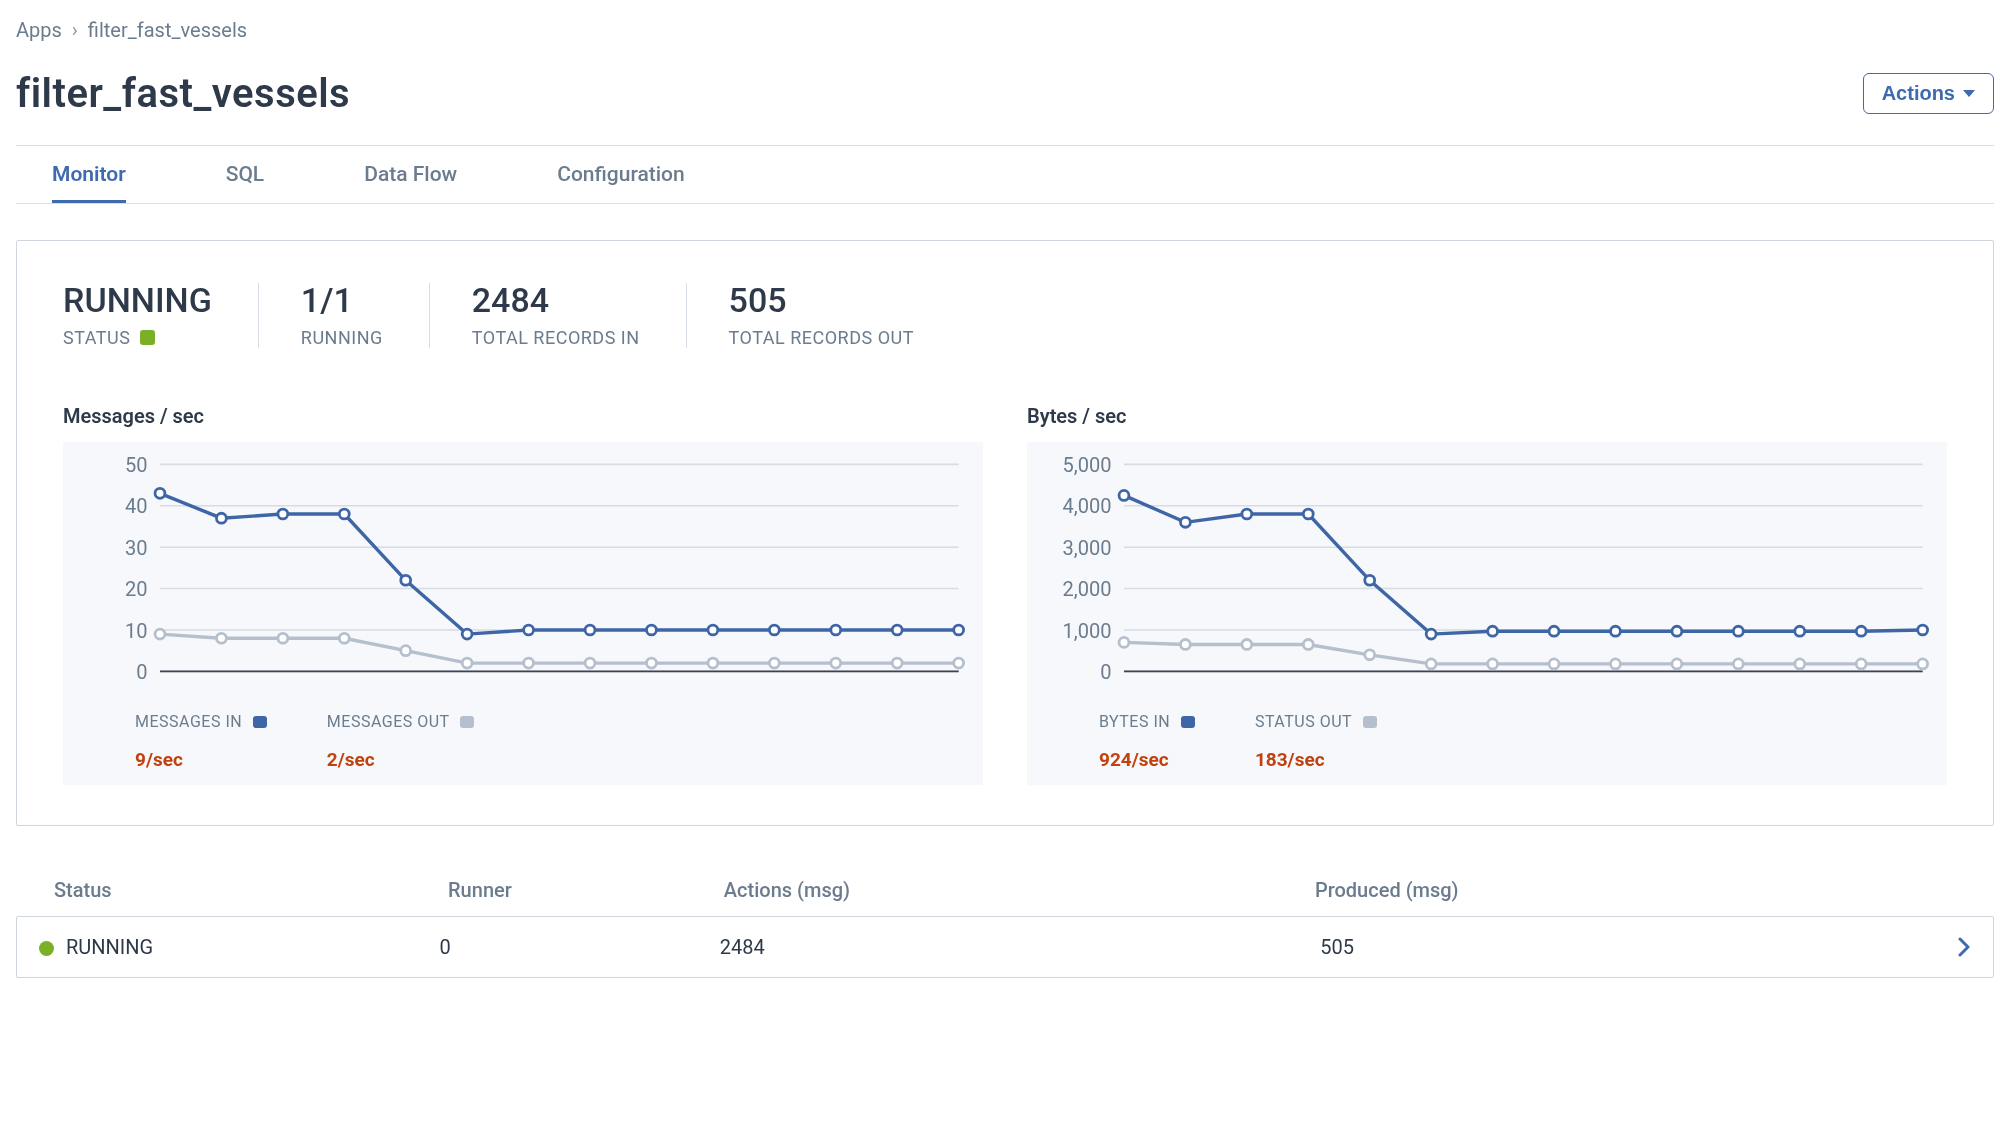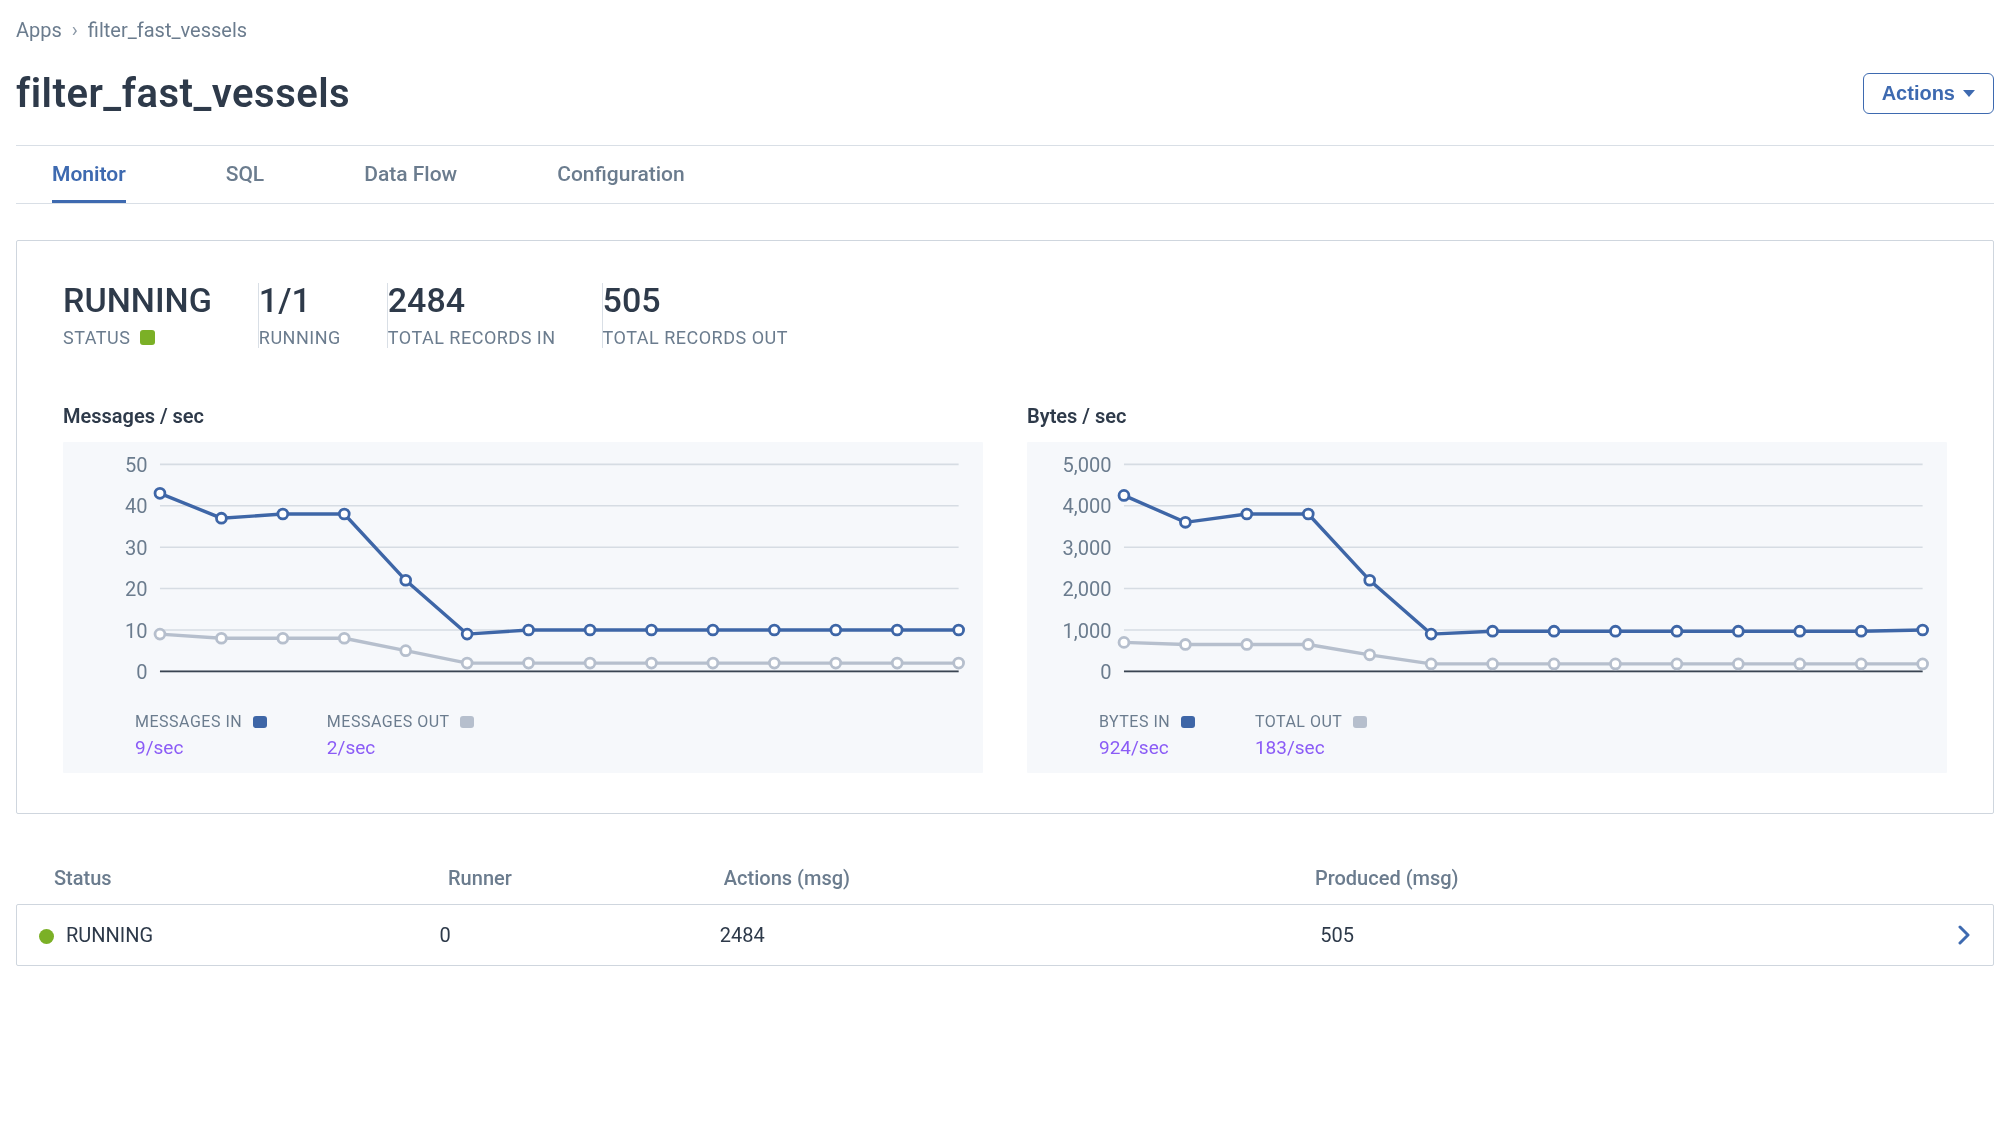--- a/index.html
+++ b/index.html
@@ -54,34 +54,34 @@
   
   .panel{
     margin-top:36px;
     border:1px solid var(--panel-border);
     border-radius:2px;
     background:#fff;
     padding:42px 46px 40px 46px;
   }
   .metrics{display:flex;gap:0;}
   .metric{padding-right:46px;}
-  .metric + .metric{border-left:1px solid var(--line);}
+  .metric + .metric{border-left:1px solid var(--line);padding-left:42px;}
   .metric .val{font-size:34px;font-weight:500;color:#2e3a4a;line-height:1;}
   .metric .lbl{margin-top:10px;font-size:18px;color:var(--muted);letter-spacing:.5px;display:flex;align-items:center;gap:10px;}
   .status-sq{width:15px;height:15px;background:var(--green);border-radius:3px;display:inline-block;}
   
   .charts{display:flex;gap:44px;margin-top:56px;}
   .chart-block{flex:1;min-width:0;}
   .chart-title{font-size:20px;font-weight:600;color:#2e3a4a;margin-bottom:14px;}
   .chart-box{background:var(--chart-bg);border-radius:1px;padding:10px 12px 14px 12px;}
   .chart-svg{width:100%;height:auto;display:block;}
   .legend{display:flex;gap:60px;margin-top:10px;padding-left:60px;}
   .legend-item .lg-label{font-size:16px;color:var(--muted);letter-spacing:.5px;}
   .legend-item .lg-sw{width:14px;height:12px;border-radius:3px;display:inline-block;margin-left:6px;vertical-align:middle;}
-  .legend-item .lg-val{font-size:19px;font-weight:400;color:#8b5cf6;margin-top:4px;}
+  .legend-item .lg-val{font-size:19px;font-weight:700;color:#c2410c;margin-top:16px;}
   
   .tbl{margin-top:52px;}
   .tbl-head,.tbl-row{display:grid;grid-template-columns: 1fr 0.7fr 1.5fr 1.5fr 50px;align-items:center;}
   .tbl-head{padding:0 38px 14px 38px;}
   .tbl-head .th{color:var(--muted);font-size:20px;font-weight:500;}
   .tbl-row{
     border:1px solid var(--panel-border);
     border-radius:2px;
     padding:18px 22px 18px 22px;
     cursor:pointer;
@@ -260,21 +260,21 @@
         <div class="legend">
           <div class="legend-item">
             <div>
               <span class="lg-label">BYTES IN</span>
               <span class="lg-sw" style="background:var(--series-in)"></span>
             </div>
             <div class="lg-val">924/sec</div>
           </div>
           <div class="legend-item">
             <div>
-              <span class="lg-label">TOTAL OUT</span>
+              <span class="lg-label">STATUS OUT</span>
               <span class="lg-sw" style="background:var(--series-out)"></span>
             </div>
             <div class="lg-val">183/sec</div>
           </div>
         </div>
       </div>
     </div>
   </div>
 </div>
 

